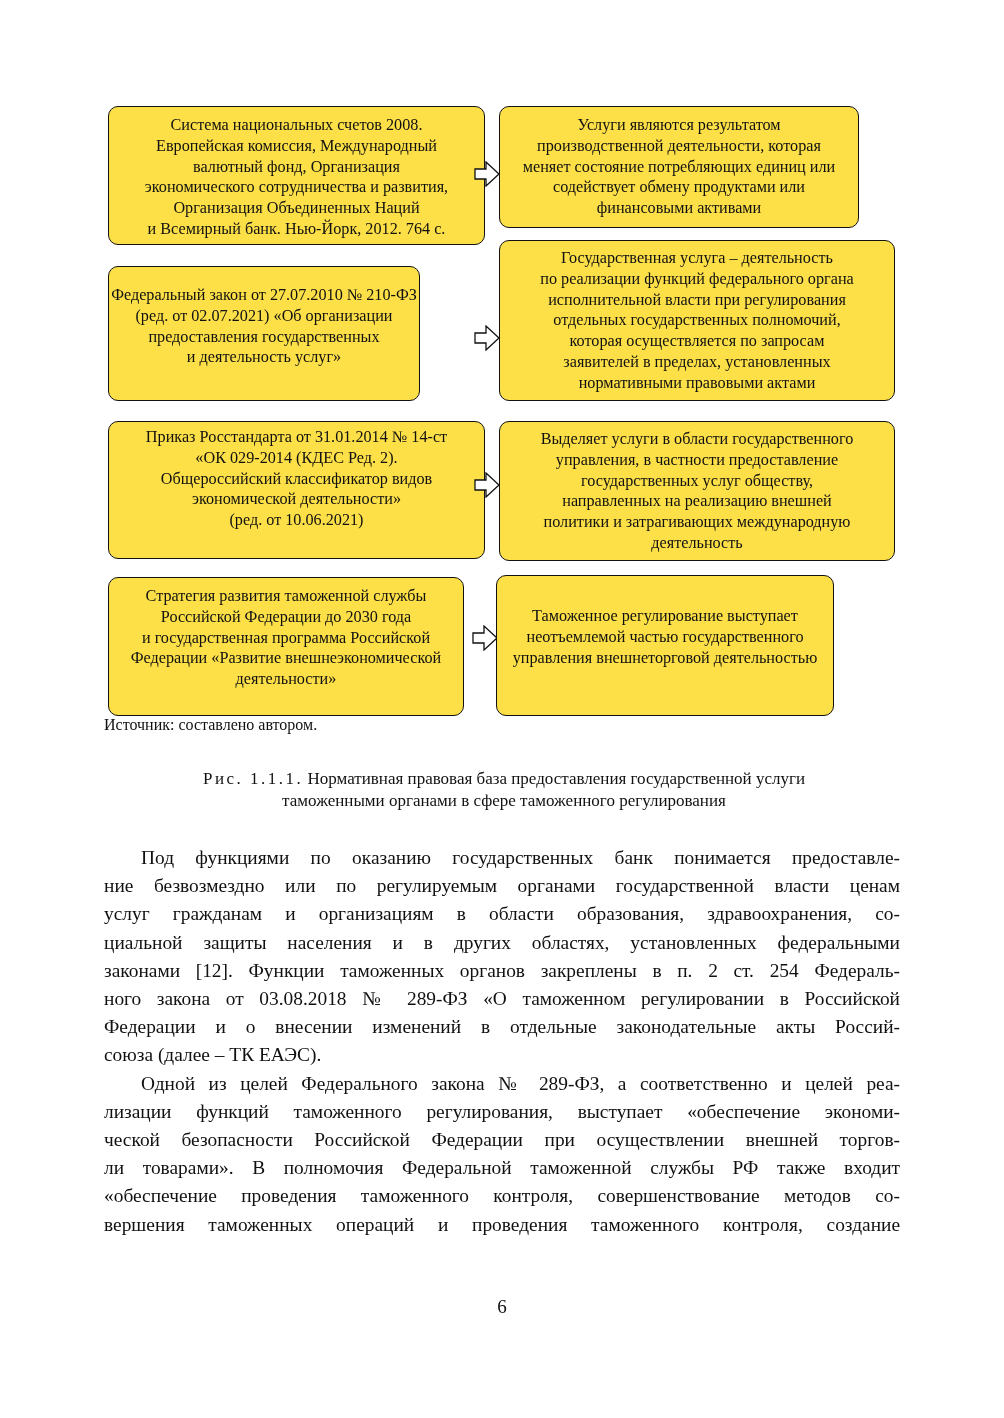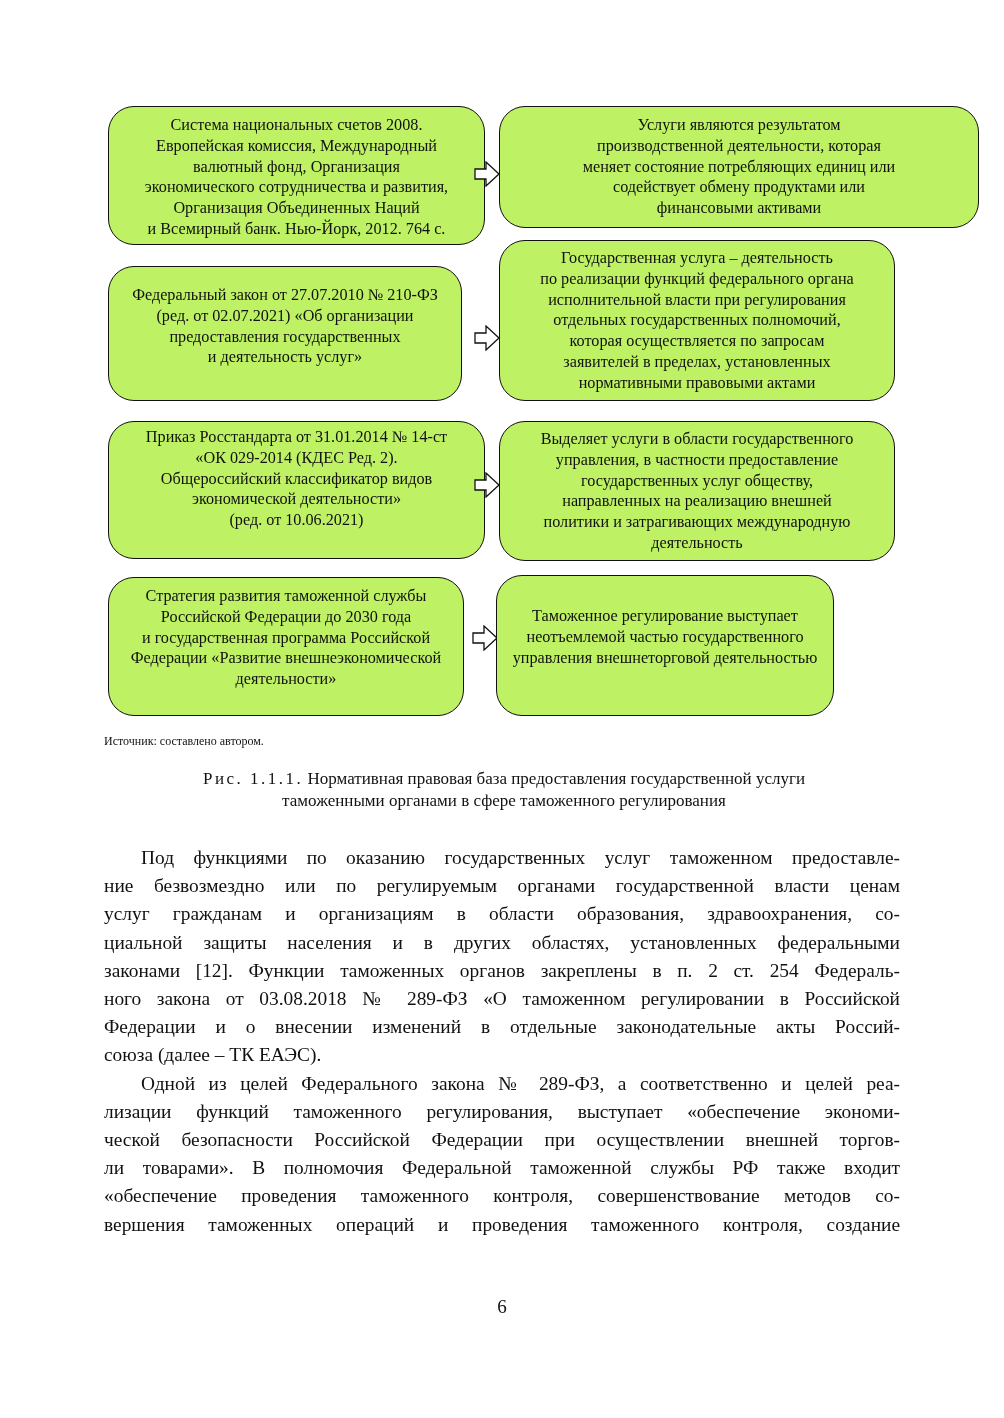--- a/index.html
+++ b/index.html
@@ -1,23 +1,23 @@
 <!DOCTYPE html>
 <html><head>
 <meta charset="utf-8">
 <style>
   html, body { margin: 0; padding: 0; background: #ffffff; }
   body { width: 1004px; height: 1418px; position: relative; overflow: hidden;
          font-family: "Liberation Serif", "DejaVu Serif", serif; color: #111; }
-  .box { position: absolute; border: 1.6px solid #111; border-radius: 26px;
-         background: #bef264; box-sizing: border-box; display: flex; flex-direction: column;
+  .box { position: absolute; border: 1.6px solid #111; border-radius: 10px;
+         background: #fde047; box-sizing: border-box; display: flex; flex-direction: column;
          align-items: center; text-align: center; font-size: 16.2px; line-height: 20.8px; }
   .box .line { white-space: nowrap; display: block; }
   .arrow { position: absolute; width: 26px; height: 26px; }
-  #src { position: absolute; left: 104px; top: 734px; font-size: 12px; }
+  #src { position: absolute; left: 104px; top: 716px; font-size: 16px; }
   #caption { position: absolute; left: 104px; width: 800px; top: 768px; text-align: center;
              font-size: 17px; line-height: 22px; }
   #caption .lbl { letter-spacing: 2.5px; }
   #body-text { position: absolute; left: 104px; width: 796px; top: 844px;
                font-size: 19.4px; line-height: 28.2px; text-align: justify; }
   #body-text p { margin: 0; text-indent: 37px; }
   #body-text .ln { display: block; text-align: justify; text-align-last: justify; white-space: nowrap; }
   #body-text .ln.last { text-align-last: left; }
   #page-num { position: absolute; left: 0; width: 1004px; top: 1296px; text-align: center; font-size: 19px; }
 </style>
@@ -30,29 +30,29 @@
     <span class="line">Система национальных счетов 2008.</span>
     <span class="line">Европейская комиссия, Международный</span>
     <span class="line">валютный фонд, Организация</span>
     <span class="line">экономического сотрудничества и развития,</span>
     <span class="line">Организация Объединенных Наций</span>
     <span class="line">и Всемирный банк. Нью-Йорк, 2012. 764 с.</span>
   </div>
   <svg class="arrow" viewBox="0 0 26 26" style="left:474px;top:161px;">
     <path d="M1 8 H12 V1 L25 13 L12 25 V18 H1 Z" fill="#fff" stroke="#111" stroke-width="1.3"></path>
   </svg>
-  <div class="box" style="left:499px;top:106px;width:480px;height:122px;padding-top:8px;">
+  <div class="box" style="left:499px;top:106px;width:360px;height:122px;padding-top:8px;">
     <span class="line">Услуги являются результатом</span>
     <span class="line">производственной деятельности, которая</span>
     <span class="line">меняет состояние потребляющих единиц или</span>
     <span class="line">содействует обмену продуктами или</span>
     <span class="line">финансовыми активами</span>
   </div>
 
-  <div class="box" style="left:108px;top:266px;width:354px;height:135px;padding-top:18px;">
+  <div class="box" style="left:108px;top:266px;width:312px;height:135px;padding-top:18px;">
     <span class="line">Федеральный закон от 27.07.2010 № 210-ФЗ</span>
     <span class="line">(ред. от 02.07.2021) «Об организации</span>
     <span class="line">предоставления государственных</span>
     <span class="line">и деятельность услуг»</span>
   </div>
   <svg class="arrow" viewBox="0 0 26 26" style="left:474px;top:325px;">
     <path d="M1 8 H12 V1 L25 13 L12 25 V18 H1 Z" fill="#fff" stroke="#111" stroke-width="1.3"></path>
   </svg>
   <div class="box" style="left:499px;top:240px;width:396px;height:161px;padding-top:7px;">
     <span class="line">Государственная услуга – деятельность</span>
@@ -102,21 +102,21 @@
 
 <div id="src">Источник: составлено автором.</div>
 
 <div id="caption">
   <div><span class="lbl">Рис. 1.1.1.</span><span> Нормативная правовая база предоставления государственной услуги</span></div>
   <div>таможенными органами в сфере таможенного регулирования</div>
 </div>
 
 <div id="body-text">
   <p>
-    <span class="ln" style="display: block;"><span style="white-space: nowrap; word-spacing: 0px;">Под функциями по оказанию государственных услуг таможенном предоставле-</span></span>
+    <span class="ln" style="display: block;"><span style="white-space: nowrap; word-spacing: 0px;">Под функциями по оказанию государственных банк понимается предоставле-</span></span>
     <span class="ln" style="margin-left: -37px; display: block;"><span style="white-space: nowrap; word-spacing: 0px;">ние безвозмездно или по регулируемым органами государственной власти ценам</span></span>
     <span class="ln" style="margin-left: -37px; display: block;"><span style="white-space: nowrap; word-spacing: 0px;">услуг гражданам и организациям в области образования, здравоохранения, со-</span></span>
     <span class="ln" style="margin-left: -37px; display: block;"><span style="white-space: nowrap; word-spacing: 0px;">циальной защиты населения и в других областях, установленных федеральными</span></span>
     <span class="ln" style="margin-left: -37px; display: block;"><span style="white-space: nowrap; word-spacing: 0px;">законами [12]. Функции таможенных органов закреплены в п. 2 ст. 254 Федераль-</span></span>
     <span class="ln" style="margin-left: -37px; display: block;"><span style="white-space: nowrap; word-spacing: 0px;">ного закона от 03.08.2018 № 289-ФЗ «О таможенном регулировании в Российской</span></span>
     <span class="ln" style="margin-left: -37px; display: block;"><span style="white-space: nowrap; word-spacing: 0px;">Федерации и о внесении изменений в отдельные законодательные акты Россий-</span></span>
     <span class="ln last" style="margin-left:-37px">союза (далее – ТК ЕАЭС).</span>
   </p>
   <p>
     <span class="ln" style="display: block;"><span style="white-space: nowrap; word-spacing: 0px;">Одной из целей Федерального закона № 289-ФЗ, а соответственно и целей реа-</span></span>

